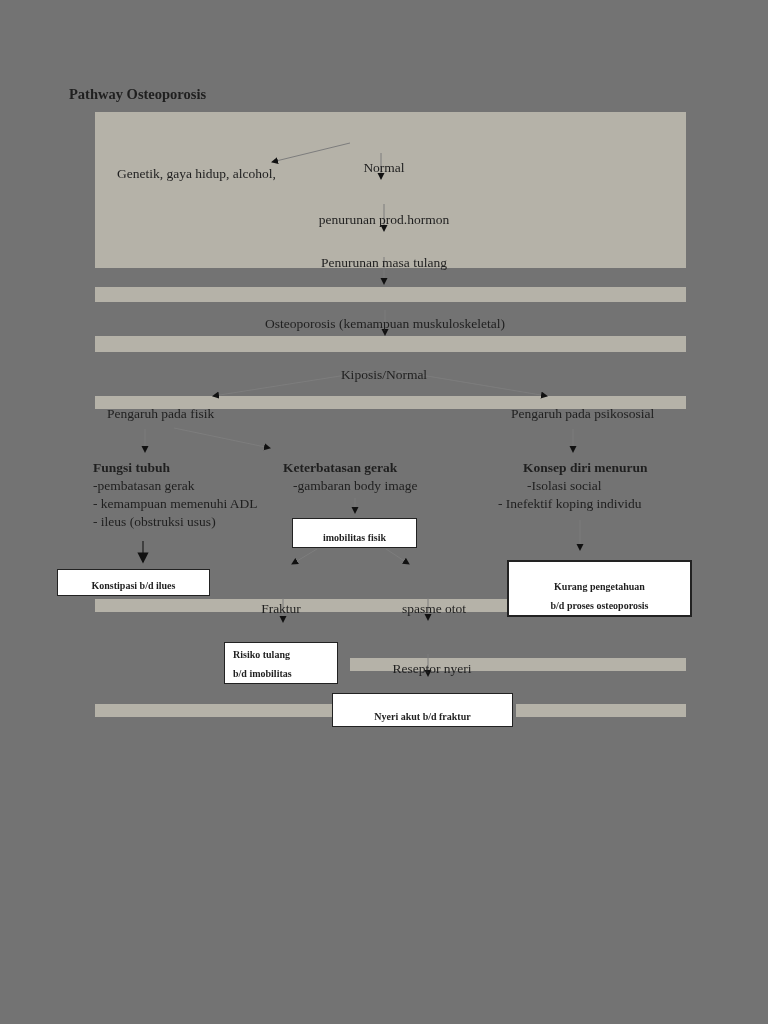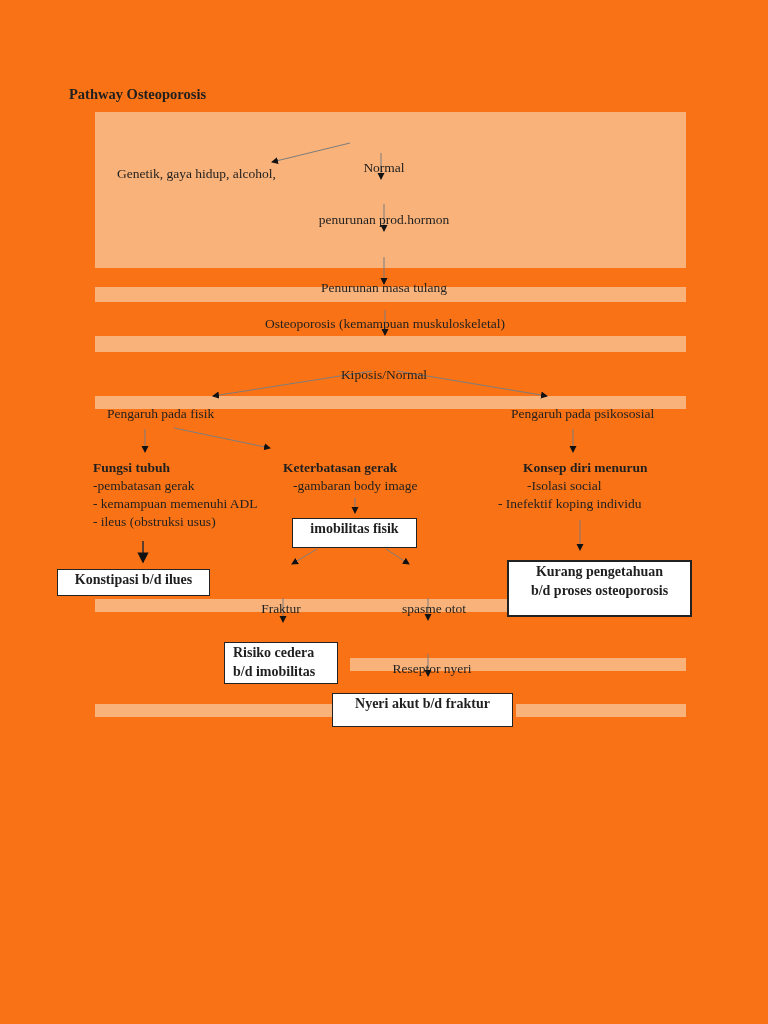--- a/index.html
+++ b/index.html
@@ -1,30 +1,30 @@
 <!DOCTYPE html>
 <html><head>
 <meta charset="utf-8">
 <style>
   html,body{margin:0;padding:0;background:#ffffff;}
   .page{
-    position:relative;width:768px;height:1024px;background:#f97316;
+    position:relative;width:768px;height:1024px;background:#737373;
     font-family:"Liberation Serif","DejaVu Serif",serif;color:#1f1f1f;overflow:hidden;
   }
   .band{position:absolute;background:#f7f2dd;opacity:.5;z-index:0;}
   svg.arrows{position:absolute;left:0;top:0;z-index:1;}
   .txt{position:absolute;z-index:2;font-size:13.5px;line-height:15px;white-space:nowrap;}
   .ctr{transform:translateX(-50%);margin-top:28px;}
   .title{font-size:14.5px;font-weight:bold;}
   .list{position:absolute;z-index:2;font-size:13.5px;line-height:18px;white-space:nowrap;}
   .list .hd{font-weight:bold;}
   .nbox{
     position:absolute;z-index:2;background:#fff;border:1.5px solid #222;
-    font-weight:bold;font-size:14px;display:flex;flex-direction:column;
-    align-items:center;justify-content:flex-start;line-height:19px;white-space:nowrap;
+    font-weight:bold;font-size:10px;display:flex;flex-direction:column;
+    align-items:center;justify-content:flex-end;line-height:19px;white-space:nowrap;
     box-sizing:border-box;
   }
   .nbox.thick{border-width:2px;}
   .nbox.leftpad{align-items:flex-start;padding-left:8px;}
   line.arr{stroke:#7d7d7d;stroke-width:1;}
   line.arr.dark{stroke:#333;stroke-width:1.6;}
 </style>
 </head>
 <body>
 
@@ -63,21 +63,21 @@
     <line class="arr" x1="283" y1="598" x2="283" y2="622" marker-end="url(#ah)"></line>
     <line class="arr" x1="428" y1="598" x2="428" y2="620" marker-end="url(#ah)"></line>
     <line class="arr" x1="428" y1="654" x2="428" y2="676" marker-end="url(#ah)"></line>
   </svg>
 
   <div class="txt title" style="left:69px;top:87px">Pathway Osteoporosis</div>
 
   <div class="txt ctr" style="left:384px;top:132px">Normal</div>
   <div class="txt" style="left:117px;top:166px">Genetik, gaya hidup, alcohol,</div>
   <div class="txt ctr" style="left:384px;top:184px">penurunan prod.hormon</div>
-  <div class="txt ctr" style="left:384px;top:252px">Penurunan masa tulang</div>
+  <div class="txt ctr" style="left:384px;top:227px">Penurunan masa tulang</div>
   <div class="txt ctr" style="left:385px;top:288px">Osteoporosis (kemampuan muskuloskeletal)</div>
   <div class="txt ctr" style="left:384px;top:339px">Kiposis/Normal</div>
   <div class="txt" style="left:107px;top:406px">Pengaruh pada fisik</div>
   <div class="txt" style="left:511px;top:406px">Pengaruh pada psikososial</div>
 
   <div class="list" style="left:93px;top:459px">
     <div class="hd">Fungsi tubuh</div>
     <div>-pembatasan gerak</div>
     <div>- kemampuan memenuhi ADL</div>
     <div>- ileus (obstruksi usus)</div>
@@ -101,21 +101,21 @@
   <div class="nbox" style="left:57px;top:569px;width:153px;height:27px">
     <span>Konstipasi b/d ilues</span>
   </div>
 
   <div class="nbox thick" style="left:507px;top:560px;width:185px;height:57px">
     <span>Kurang pengetahuan</span>
     <span>b/d proses osteoporosis</span>
   </div>
 
   <div class="nbox leftpad" style="left:224px;top:642px;width:114px;height:42px">
-    <span>Risiko cedera</span>
+    <span>Risiko tulang</span>
     <span>b/d imobilitas</span>
   </div>
 
   <div class="nbox" style="left:332px;top:693px;width:181px;height:34px">
     <span>Nyeri akut b/d fraktur</span>
   </div>
 
   <div class="txt ctr" style="left:281px;top:573px">Fraktur</div>
   <div class="txt ctr" style="left:434px;top:573px">spasme otot</div>
   <div class="txt ctr" style="left:432px;top:633px">Reseptor nyeri</div>

